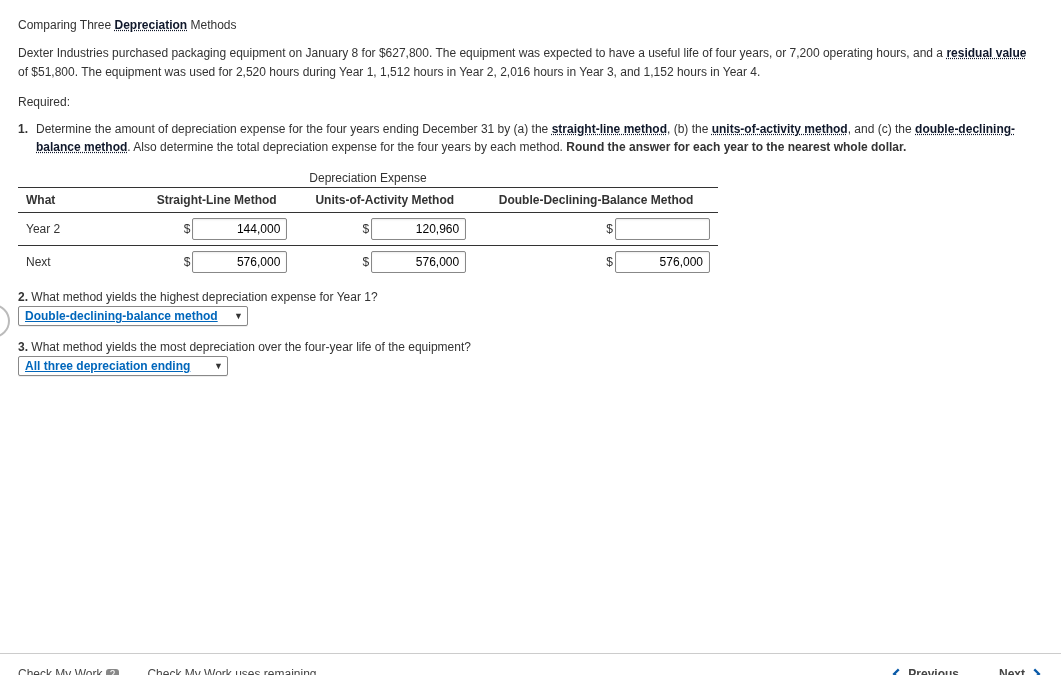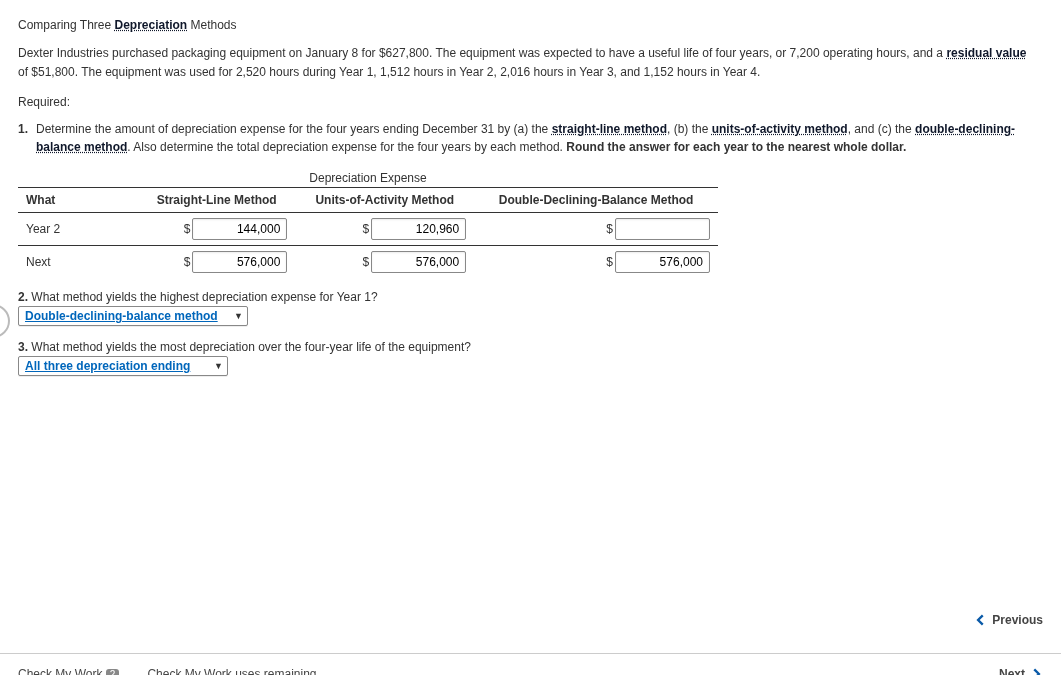--- a/index.html
+++ b/index.html
@@ -80,21 +80,21 @@
     display:flex;
     align-items:flex-end;
     justify-content:space-between;
     padding: 0 18px 0 18px;
     font-size:12px;
     color:#444;
     background:#fff;
   }
   .footer-left { display:flex; gap:28px; align-items:flex-end;}
   .footer-item { position:relative; top:6px; white-space:nowrap; overflow:hidden; }
-  .footer-right { display:flex; gap:40px; align-items:flex-end;flex-direction:column;}
+  .footer-right { display:flex; gap:40px; align-items:flex-end;}
   .prev, .next { position:relative; top:6px; white-space:nowrap; overflow:hidden; font-weight:bold; display:flex; align-items:center; gap:4px;}
   .prev svg, .next svg { width:14px; height:14px; }
   .tab-arc {
     position:absolute;
     left:-14px;
     top:304px;
     width:24px;
     height:34px;
     border:2px solid #bbb;
     border-left:none;

